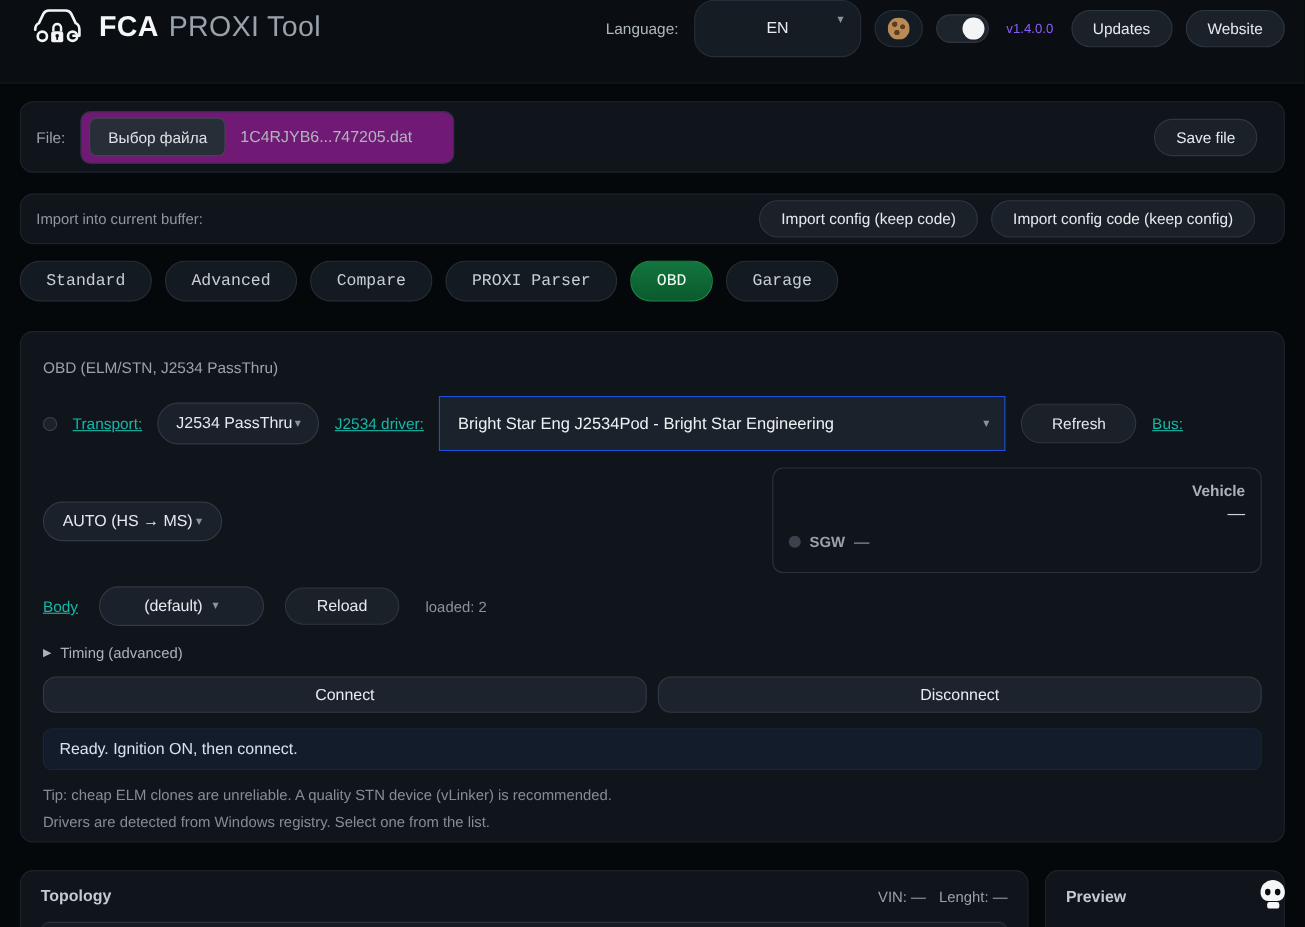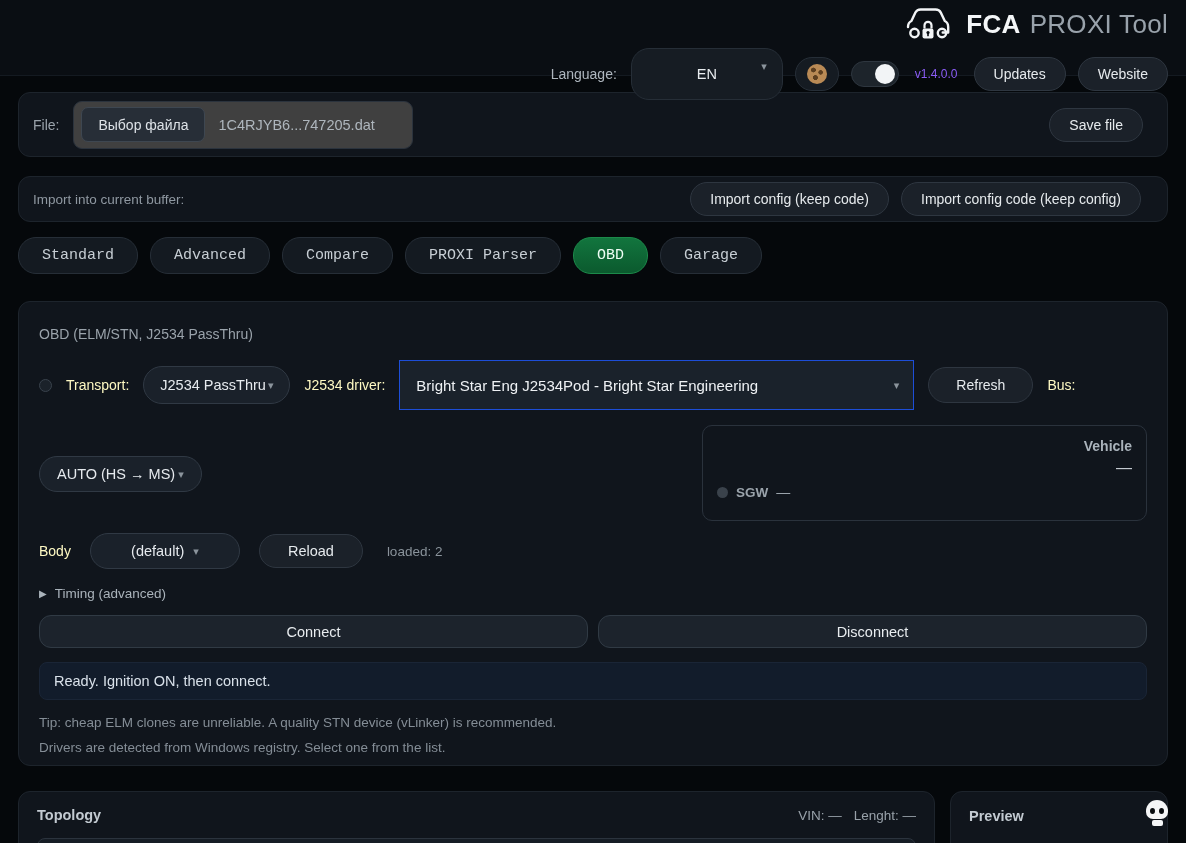--- a/index.html
+++ b/index.html
@@ -6,22 +6,22 @@
   html,body { width:1186px; height:843px; }
   body {
     font-family:"Liberation Sans","DejaVu Sans",sans-serif;
     background:#05080b; color:#e6eaee; overflow:hidden;
   }
   button { font-family:inherit; cursor:pointer; }
   .page { width:1186px; height:843px; position:relative; overflow:hidden; background:#05080b; }
 
   
   .topbar {
-    height:76px; display:flex; align-items:flex-end; justify-content:space-between;
-    padding:0 18px 0 26px; background:#0a0e13; border-bottom:1px solid #141a21;flex-direction:column;
+    height:76px; display:flex; align-items:flex-start; justify-content:space-between;
+    padding:0 18px 0 26px; background:#0a0e13; border-bottom:1px solid #141a21;
   }
   .logo-area { display:flex; align-items:center; gap:12px; }
   .app-title { font-size:26px; letter-spacing:.3px; color:#99a2ab; white-space:nowrap; }
   .title-main { color:#f4f6f8; font-weight:bold; margin-right:9px; }
   .topbar-right { display:flex; align-items:center; gap:12px; }
   .lang-label { color:#aeb6be; font-size:14px; margin-right:2px; }
   .lang-select {
     width:152px; height:52px; border-radius:18px; background:#161c23; border:1px solid #262e37;
     display:flex; align-items:center; justify-content:center; position:relative;
     color:#e8ecef; font-size:14.5px; cursor:pointer;
@@ -51,21 +51,21 @@
     color:#e6eaed; font-size:14px; display:inline-flex; align-items:center; justify-content:center;
     white-space:nowrap;
   }
 
   
   .card { background:#10151c; border:1px solid #1d242c; border-radius:12px; }
 
   .file-card { margin:16px 18px 0; height:65px; display:flex; align-items:center; padding:0 24px 0 14px; }
   .file-label { color:#9aa3ab; font-size:14px; margin-right:14px; }
   .file-group {
-    width:340px; height:48px; border:1px solid #2b333d; border-radius:9px; background:#404040;
+    width:340px; height:48px; border:1px solid #2b333d; border-radius:9px; background:#701a75;
     display:flex; align-items:center; padding:0 12px 0 7px; gap:13px; cursor:pointer;
   }
   .choose-btn {
     height:35px; padding:0 16px; border-radius:7px; background:#272e37; border:1px solid #3e4751;
     color:#dde2e7; font-size:14px;
   }
   .filename { color:#aeb6bd; font-size:14.5px; white-space:nowrap; }
   .save-btn { margin-left:auto; }
 
   .import-card { margin:19px 18px 0; height:46px; display:flex; align-items:center; padding:0 26px 0 14px; gap:12px; }
@@ -77,21 +77,21 @@
     height:37px; padding:0 23px; border-radius:18px; background:#141a21; border:1px solid #262e37;
     color:#c7ced4; font-size:15px; display:flex; align-items:center; white-space:nowrap;
   }
   .tab.active { background:linear-gradient(180deg,#12753e,#0b5a2e); border-color:#1c8a4a; color:#f0fff6; }
 
   
   .obd-card { margin:27px 18px 0; padding:20px; height:465px; }
   .obd-title { color:#9aa3ab; font-size:14px; padding-top:4px; }
   .transport-row { display:flex; align-items:center; margin-top:18px; gap:14px; }
   .led { width:13px; height:13px; border-radius:50%; background:#1b222a; border:1px solid #39424c; flex-shrink:0; }
-  .lbl { color:#fef9c3; font-size:14px; white-space:nowrap; }
+  .lbl { color:#14b8a6; font-size:14px; white-space:nowrap;text-decoration:underline; }
   .transport-btn {
     height:38px; padding:0 16px; border-radius:19px; background:#1a212a; border:1px solid #303944;
     color:#e6eaee; font-size:14.5px; display:flex; align-items:center; gap:2px; white-space:nowrap;
   }
   .driver-select {
     width:515px; height:50px; flex-shrink:0; border-radius:0; background:#1a222b; border:1px solid #1d4ed8;
     display:flex; align-items:center; padding:0 36px 0 16px; position:relative;
     color:#eef1f4; font-size:15px; cursor:pointer; white-space:nowrap;
   }
   .driver-select .caret { position:absolute; right:14px; top:19px; }

